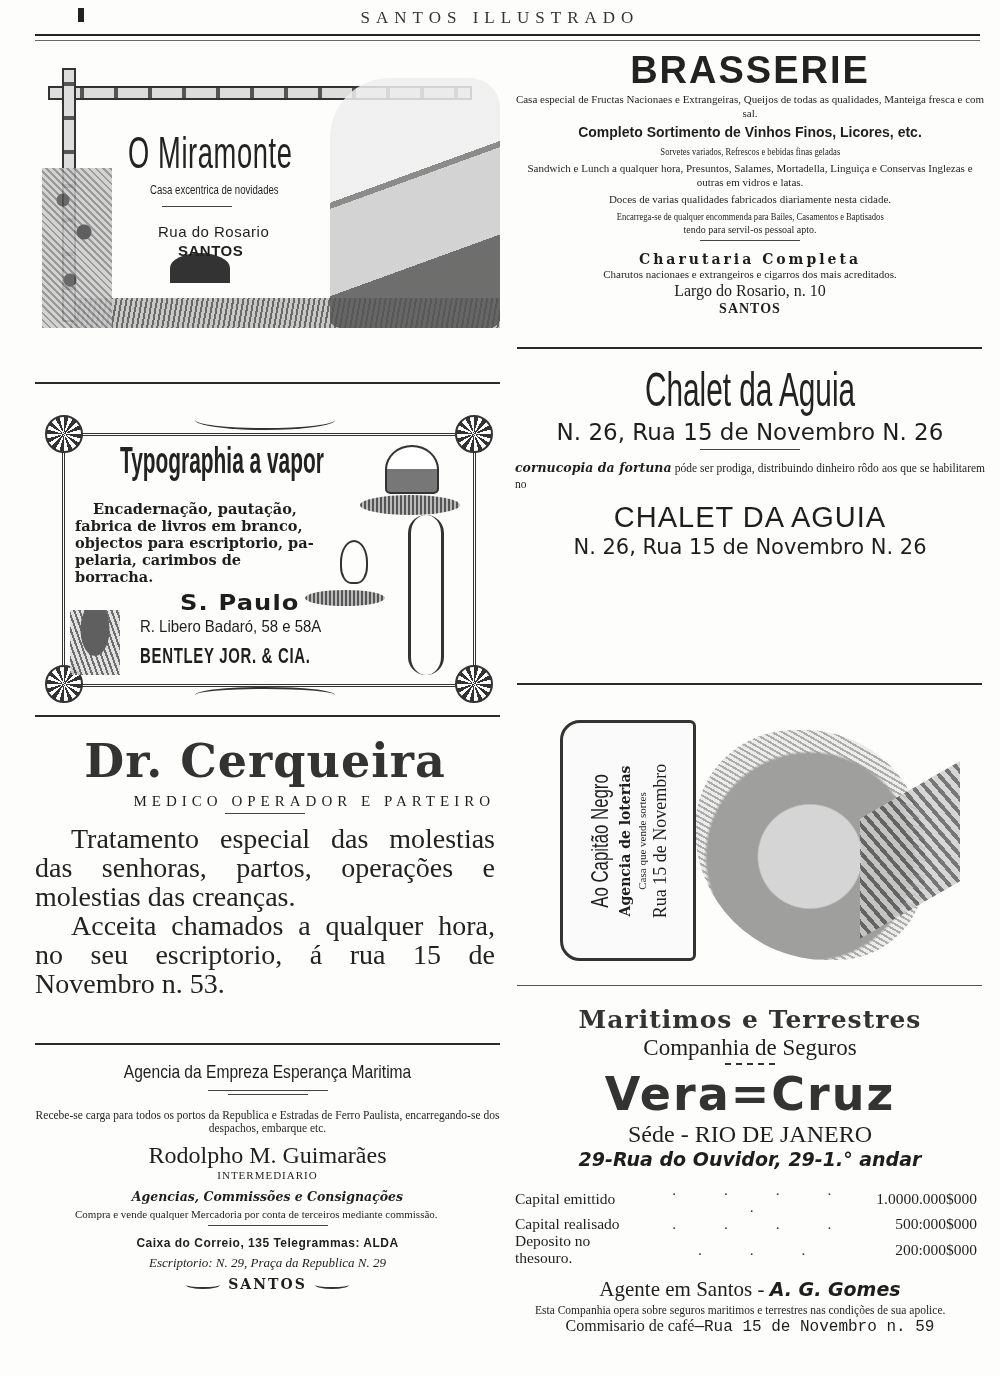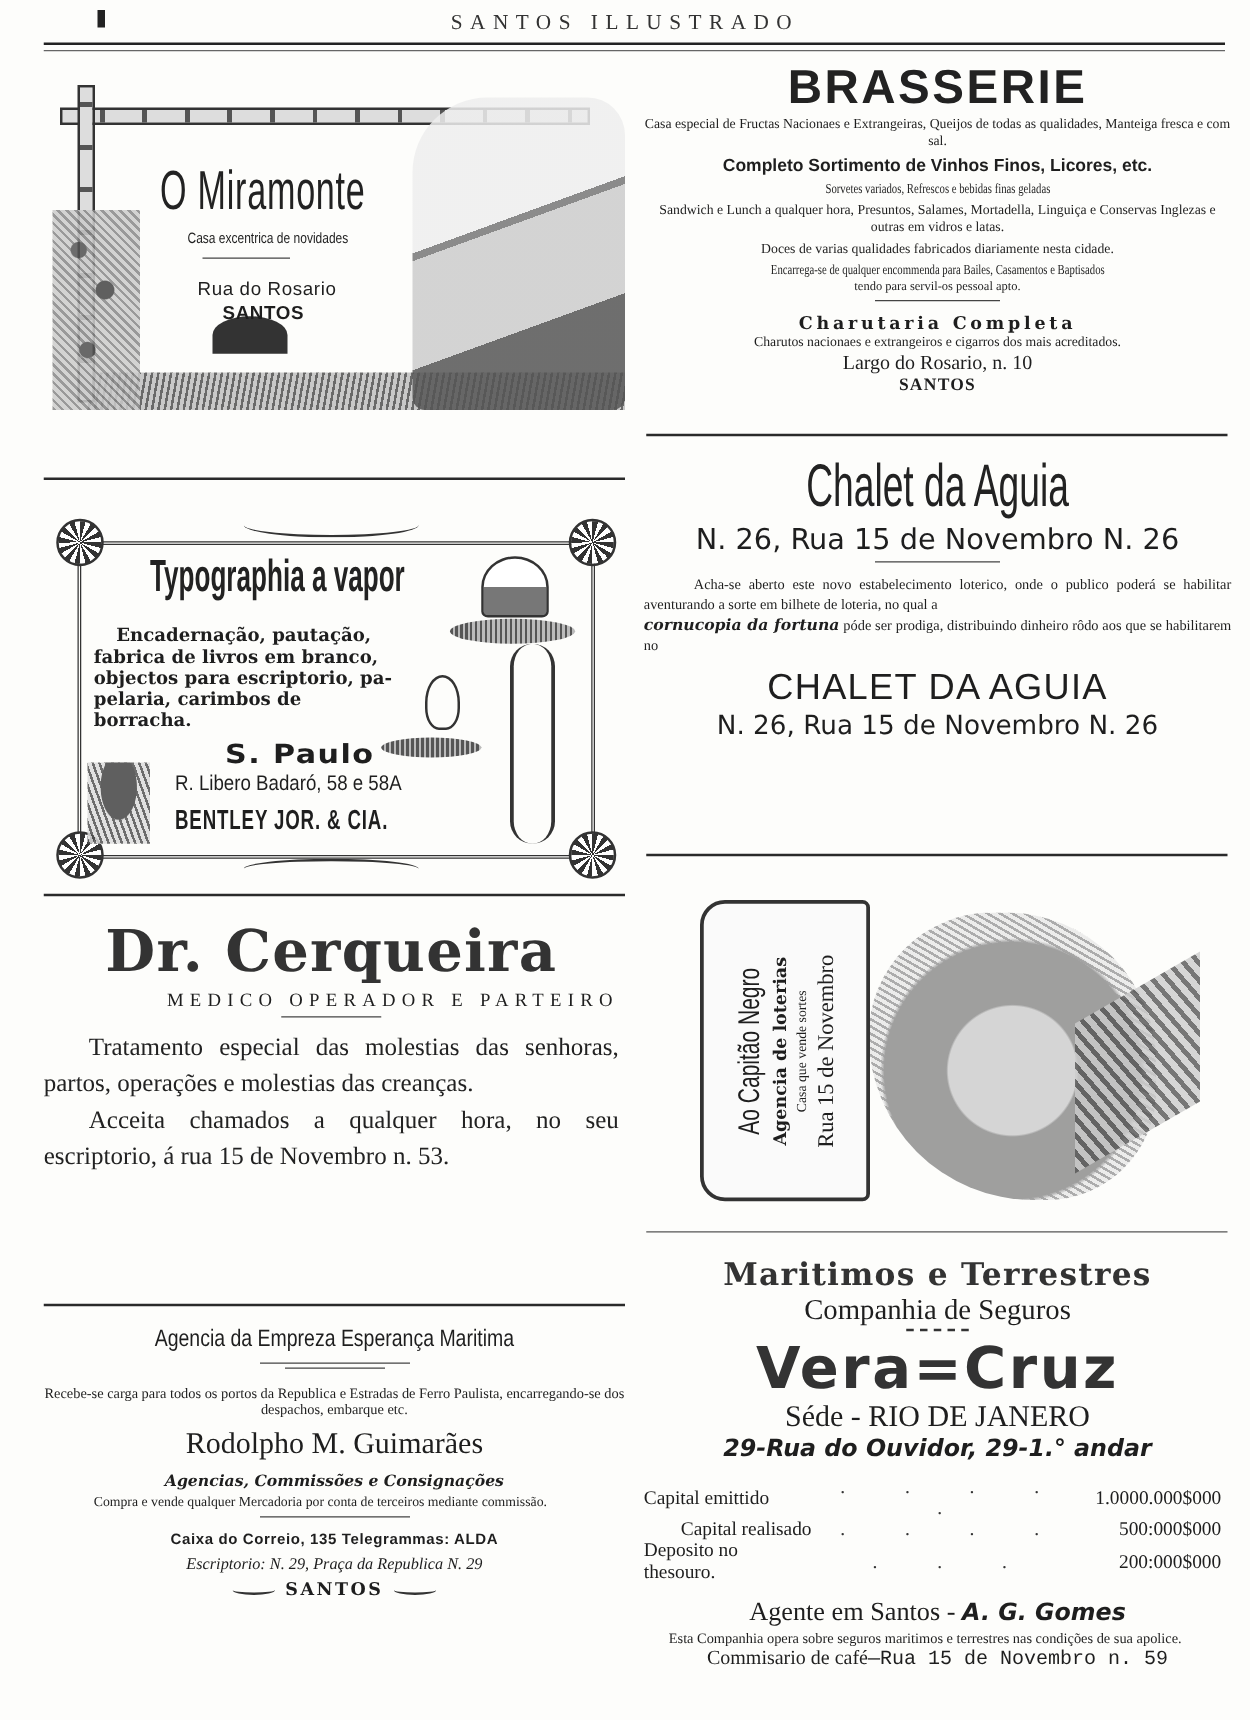--- a/index.html
+++ b/index.html
@@ -73,21 +73,21 @@
   #chalet-body em { font-family:"DejaVu Serif",serif; font-weight:bold; font-style:italic; font-size:12.5px; }
   #chalet-name2 { font-family:"Liberation Sans",sans-serif; font-size:29px; line-height:34px; letter-spacing:1px; margin-top:8px; }
   #chalet-manduca { font-family:"DejaVu Serif",serif; font-size:11px; letter-spacing:2px; font-weight:bold; }
   #chalet-addr2 { font-family:"DejaVu Sans",sans-serif; font-size:21px; line-height:26px; }
   #chalet-corner { font-size:10px; line-height:14px; }
 
   
   #cerqueira { left:35px; top:735px; width:460px; }
   #cerq-title { font-family:"DejaVu Serif",serif; font-weight:bold; font-size:46px; line-height:52px; color:#333; letter-spacing:1px; }
   #cerq-sub { font-size:15px; letter-spacing:5px; margin-top:6px;text-align:right; }
-  #cerq-body { font-size:20px; line-height:29px; text-align:justify; margin-top:10px; color:#222; }
+  #cerq-body { font-size:28px; line-height:29px; text-align:justify; margin-top:10px; color:#222; }
   #cerq-body p { margin:0; text-indent:36px; }
 
   
   #capitao { left:560px; top:700px; width:410px; height:270px; }
   .banner { position:absolute; left:0; top:20px; width:130px; height:235px; border:3px solid #333; border-radius:20px 6px 6px 20px; background:#fafafa; }
   .banner-text { position:absolute; left:65px; top:118px; width:220px; transform:translate(-50%,-50%) rotate(-90deg); text-align:center; white-space:nowrap; }
   #cap-l1 { font-family:"Liberation Sans",sans-serif; font-size:24px; line-height:30px; transform:scaleX(.7); display:block; }
   #cap-l2 { font-family:"DejaVu Serif",serif; font-weight:bold; font-size:14px; line-height:20px; display:block; }
   #cap-l3 { font-size:11px; line-height:14px; display:block; }
   #cap-l4 { font-size:18px; line-height:22px; display:block; }
@@ -198,21 +198,20 @@
   <div id="typo-city">S. Paulo</div>
   <div id="typo-addr">R. Libero Badaró, 58 e 58A</div>
   <div id="typo-firm">BENTLEY JOR. &amp; CIA.</div>
 </div>
 
 <div id="chalet" class="abs center">
   <div id="chalet-title">Chalet da Aguia</div>
   <div id="chalet-addr1">N. 26, Rua 15 de Novembro N. 26</div>
   <div class="short-rule" style="width:100px;"></div>
   <div id="chalet-body">
-    <span class="first">Acha-se aberto este novo estabelecimento loterico, onde o publico poderá se habilitar aventurando a sorte em bilhete de loteria, no qual a</span>
     <em>cornucopia da fortuna</em>
     <span>póde ser prodiga, distribuindo dinheiro rôdo aos que se habilitarem no</span>
   </div>
   <div id="chalet-name2">CHALET DA AGUIA</div>
   <div id="chalet-addr2">N. 26, Rua 15 de Novembro N. 26</div>
 </div>
 
 <div id="cerqueira" class="abs">
   <div id="cerq-title" class="center">Dr. Cerqueira</div>
   <div id="cerq-sub" class="center">MEDICO OPERADOR E PARTEIRO</div>
@@ -235,20 +234,21 @@
     </div>
   </div>
 </div>
 
 <div id="esperanca" class="abs center">
   <div id="esp-title">Agencia da Empreza Esperança Maritima</div>
   <div class="short-rule" style="width:120px; margin-top:6px;"></div>
   <div class="short-rule" style="width:80px;"></div>
   <div id="esp-desc">Recebe-se carga para todos os portos da Republica e Estradas de Ferro Paulista, encarregando-se dos despachos, embarque etc.</div>
   <div id="esp-name">Rodolpho M. Guimarães</div>
+  <div id="esp-role">INTERMEDIARIO</div>
   <div id="esp-services">Agencias, Commissões e Consignações</div>
   <div id="esp-buy">
       <span class="first">Compra e vende qualquer Mercadoria por conta de terceiros mediante commissão.</span>
     </div>
   <div class="short-rule" style="width:120px; margin-top:4px;"></div>
   <div id="esp-caixa">Caixa do Correio, 135   Telegrammas: ALDA</div>
   <div id="esp-office">Escriptorio: N. 29, Praça da Republica N. 29</div>
   <div id="esp-city">
     <span class="flourish"></span><span>SANTOS</span><span class="flourish"></span>
   </div>
@@ -262,21 +262,21 @@
   <div id="vc-sede">Séde - RIO DE JANERO</div>
   <div id="vc-addr">29-Rua do Ouvidor, 29-1.° andar</div>
   <table class="capital-table">
     <tbody>
         <tr>
       <td style="text-align:left;">Capital emittido</td>
       <td class="dots">. . . . .</td>
       <td class="val">1.0000.000$000</td>
     </tr>
     <tr>
-      <td style="text-align:right;">Capital realisado</td>
+      <td style="text-align:left;">Capital realisado</td>
       <td class="dots">. . . .</td>
       <td class="val">500:000$000</td>
     </tr>
     <tr>
       <td style="text-align:left;">Deposito no thesouro.</td>
       <td class="dots">. . .</td>
       <td class="val">200:000$000</td>
     </tr>
   </tbody>
     </table>

